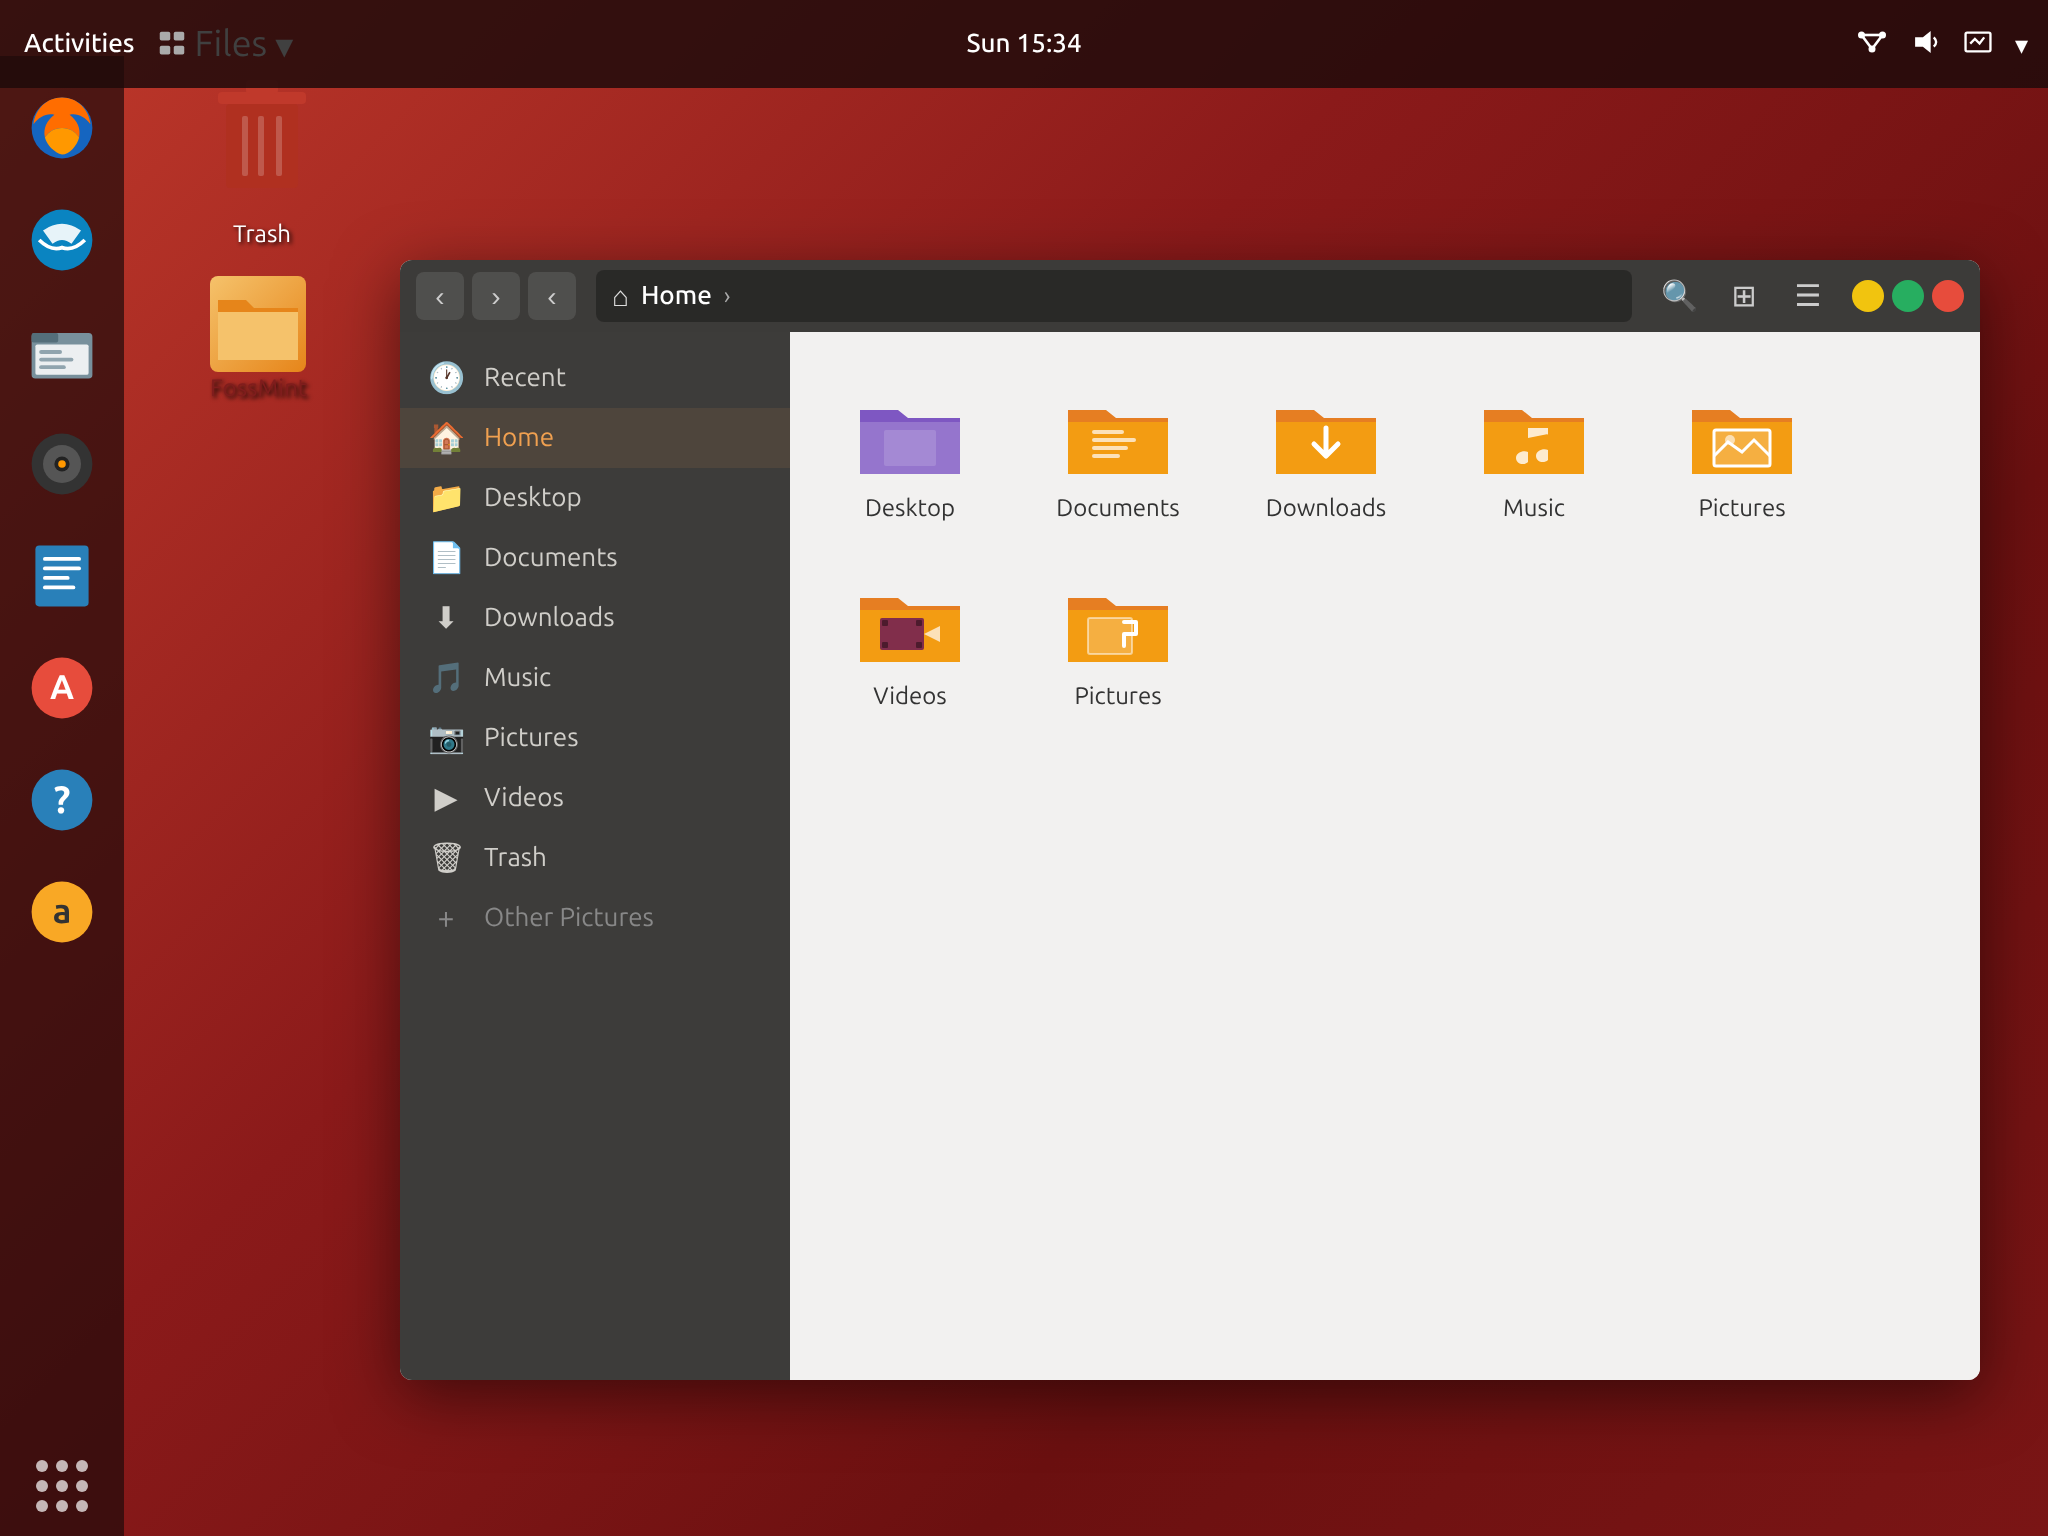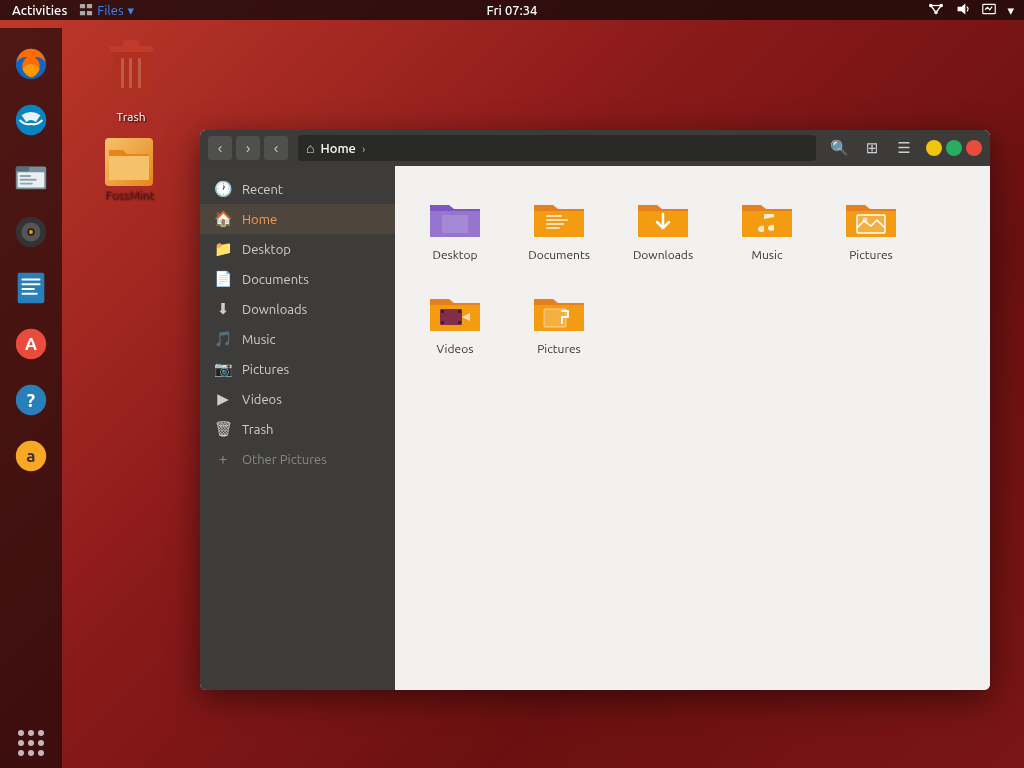--- a/index.html
+++ b/index.html
@@ -9,21 +9,21 @@
       overflow: hidden;
       font-family: 'Ubuntu', 'Cantarell', sans-serif;
       background: linear-gradient(135deg, #c0392b 0%, #8B1a1a 40%, #6b1010 70%, #7a1515 100%);
       position: relative;
     }
 
     
     .topbar {
       position: absolute;
       top: 0; left: 0; right: 0;
-      height: 20px;
+      height: 44px;
       background: rgba(30,10,10,0.85);
       display: flex;
       align-items: center;
       justify-content: space-between;
       padding: 0 8px;
       z-index: 100;
     }
     .topbar-left {
       display: flex;
       align-items: center;
@@ -33,22 +33,22 @@
       color: white;
       font-size: 13px;
       font-weight: 500;
       cursor: pointer;
       padding: 0 4px;
     }
     .topbar-appname {
       display: flex;
       align-items: center;
       gap: 4px;
-      color: #3b82f6;
-      font-size: 13px;
+      color: #404040;
+      font-size: 18px;
       cursor: pointer;
     }
     .topbar-center {
       color: white;
       font-size: 13px;
       font-weight: 500;
       position: absolute;
       left: 50%;
       transform: translateX(-50%);
     }
@@ -357,21 +357,21 @@
       <svg width="14" height="14" viewBox="0 0 16 16">
         <rect x="1" y="1" width="6" height="5" rx="1" fill="#aaa"></rect>
         <rect x="9" y="1" width="6" height="5" rx="1" fill="#aaa"></rect>
         <rect x="1" y="9" width="6" height="5" rx="1" fill="#aaa"></rect>
         <rect x="9" y="9" width="6" height="5" rx="1" fill="#aaa"></rect>
       </svg>
       <span>Files</span>
       <span>▾</span>
     </span>
   </div>
-  <div class="topbar-center">Fri 07:34</div>
+  <div class="topbar-center">Sun 15:34</div>
   <div class="topbar-right">
 
     <span class="topbar-icon">
       <svg width="18" height="14" viewBox="0 0 20 16" fill="white">
         <circle cx="4" cy="4" r="2" fill="white"></circle>
         <circle cx="16" cy="4" r="2" fill="white"></circle>
         <circle cx="10" cy="12" r="2" fill="white"></circle>
         <line x1="4" y1="4" x2="10" y2="12" stroke="white" stroke-width="1.5"></line>
         <line x1="16" y1="4" x2="10" y2="12" stroke="white" stroke-width="1.5"></line>
         <line x1="4" y1="4" x2="16" y2="4" stroke="white" stroke-width="1.5"></line>

